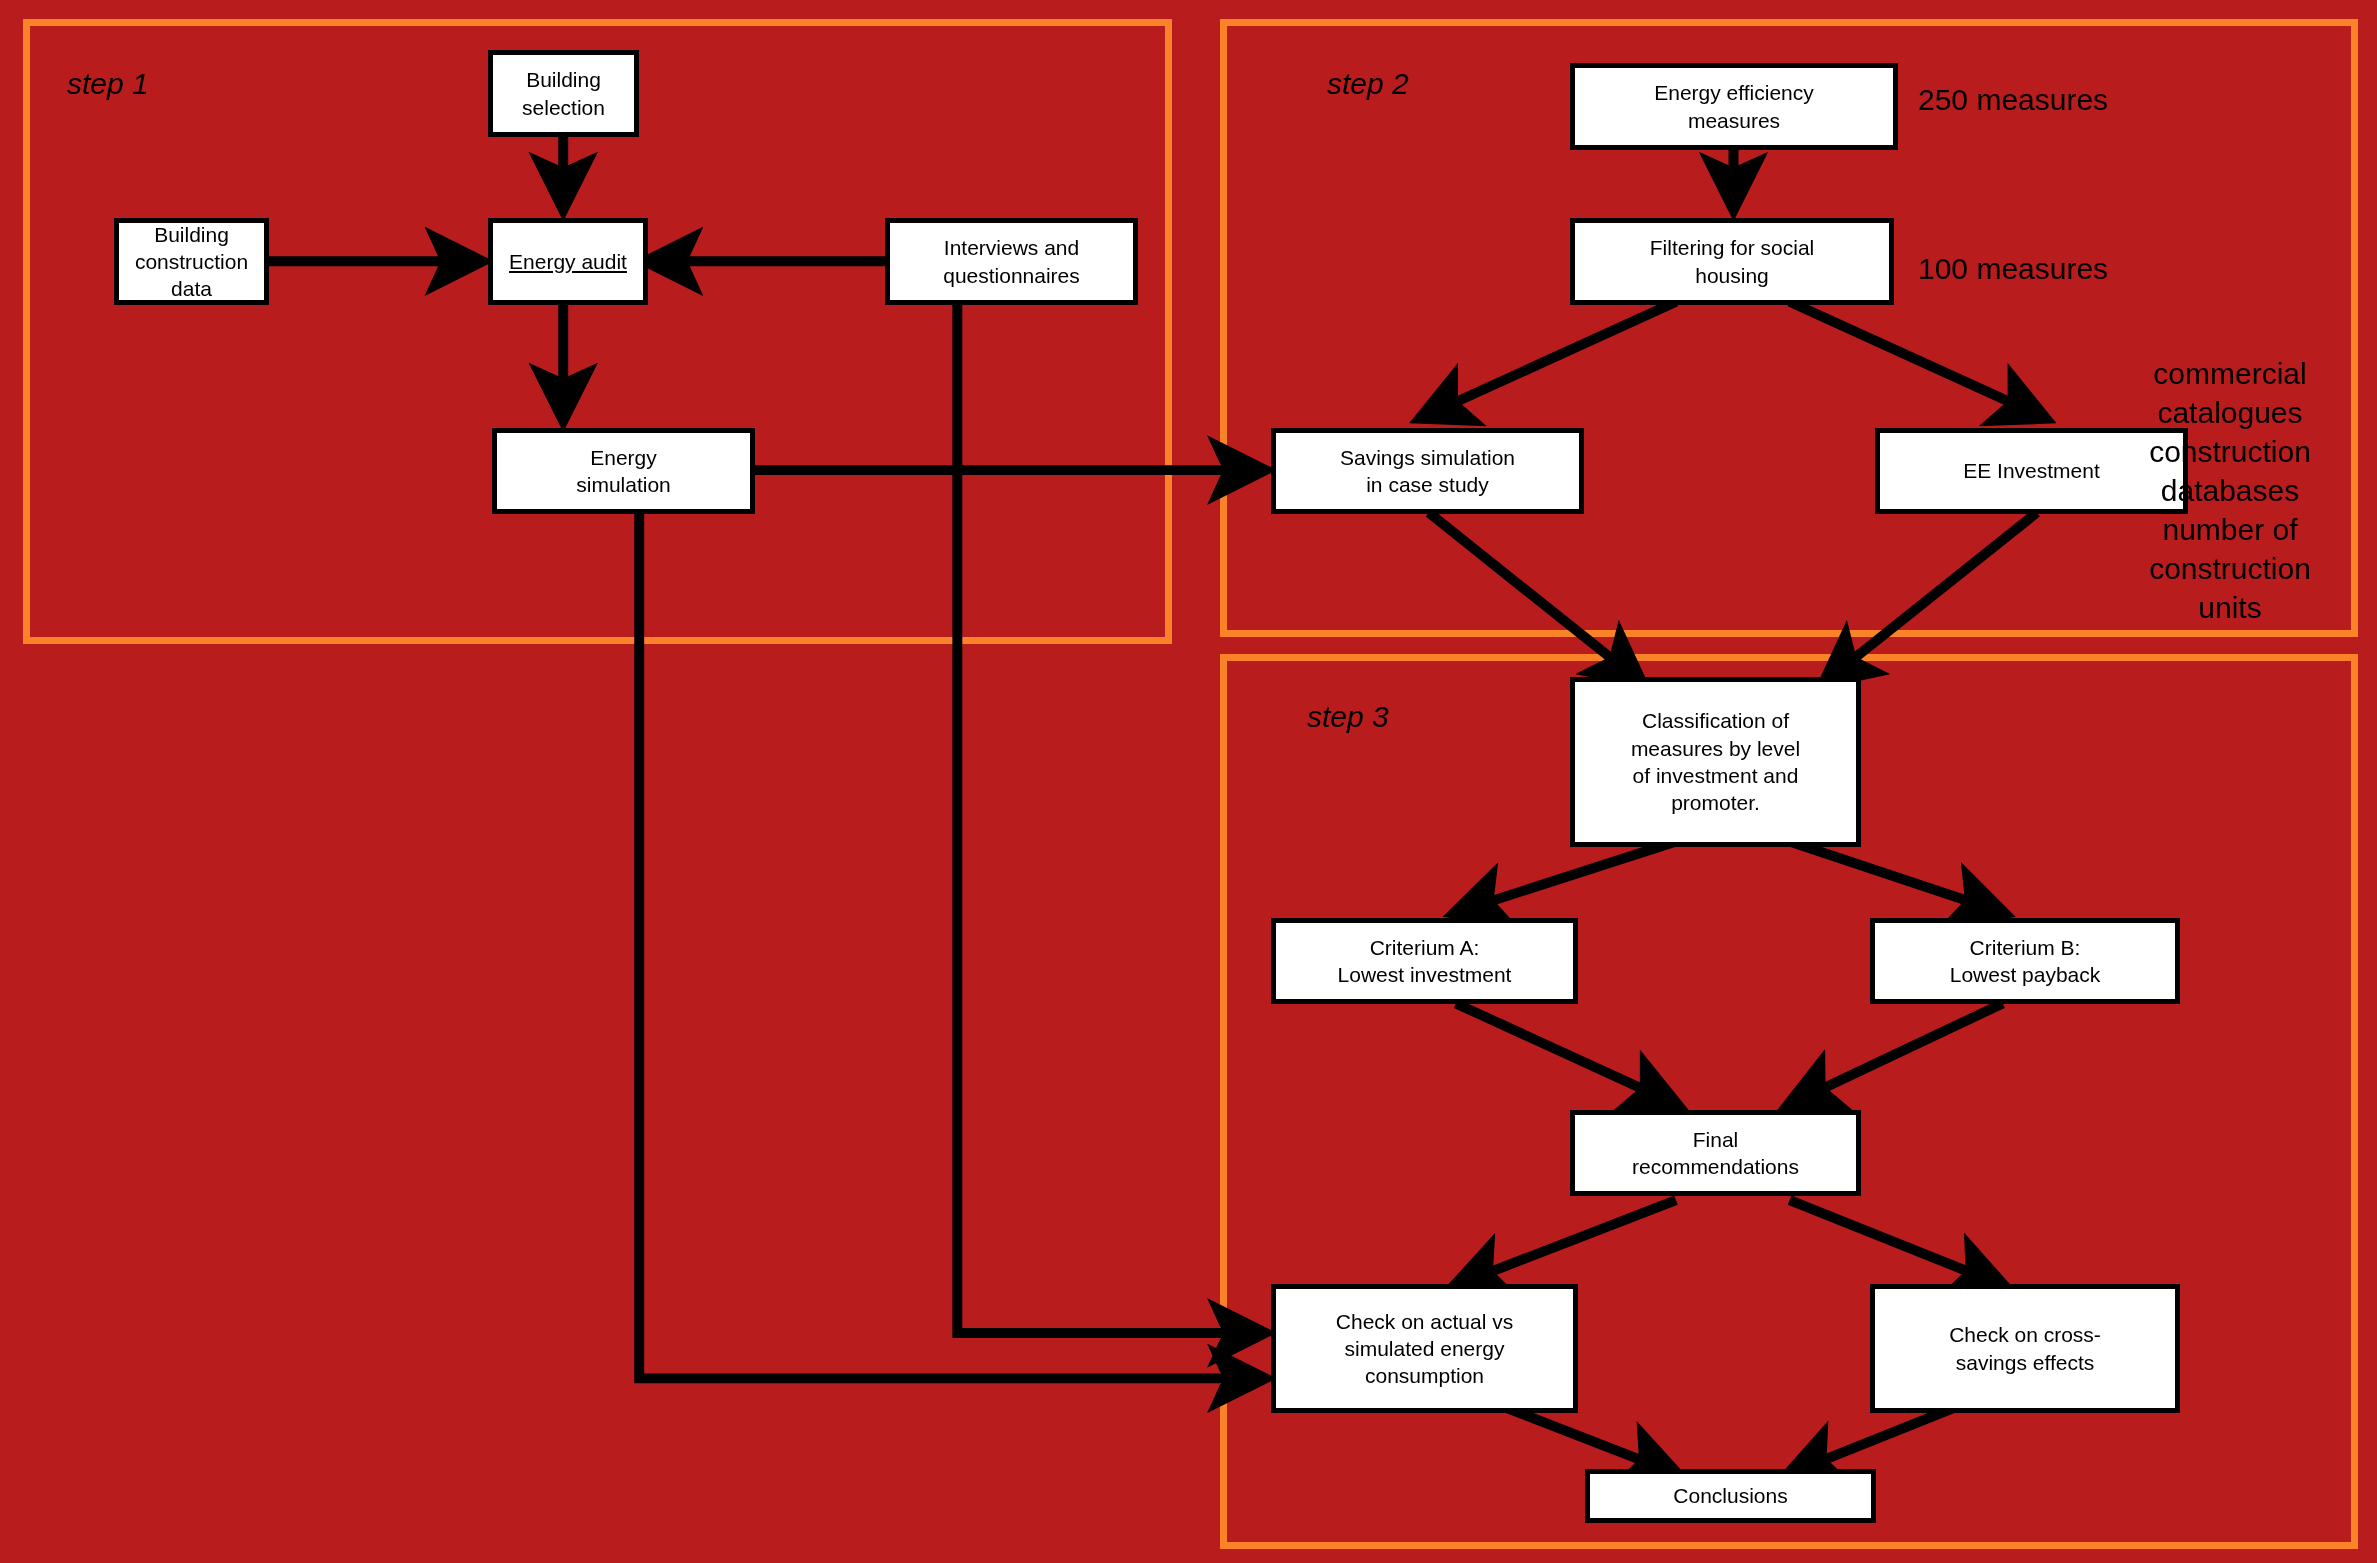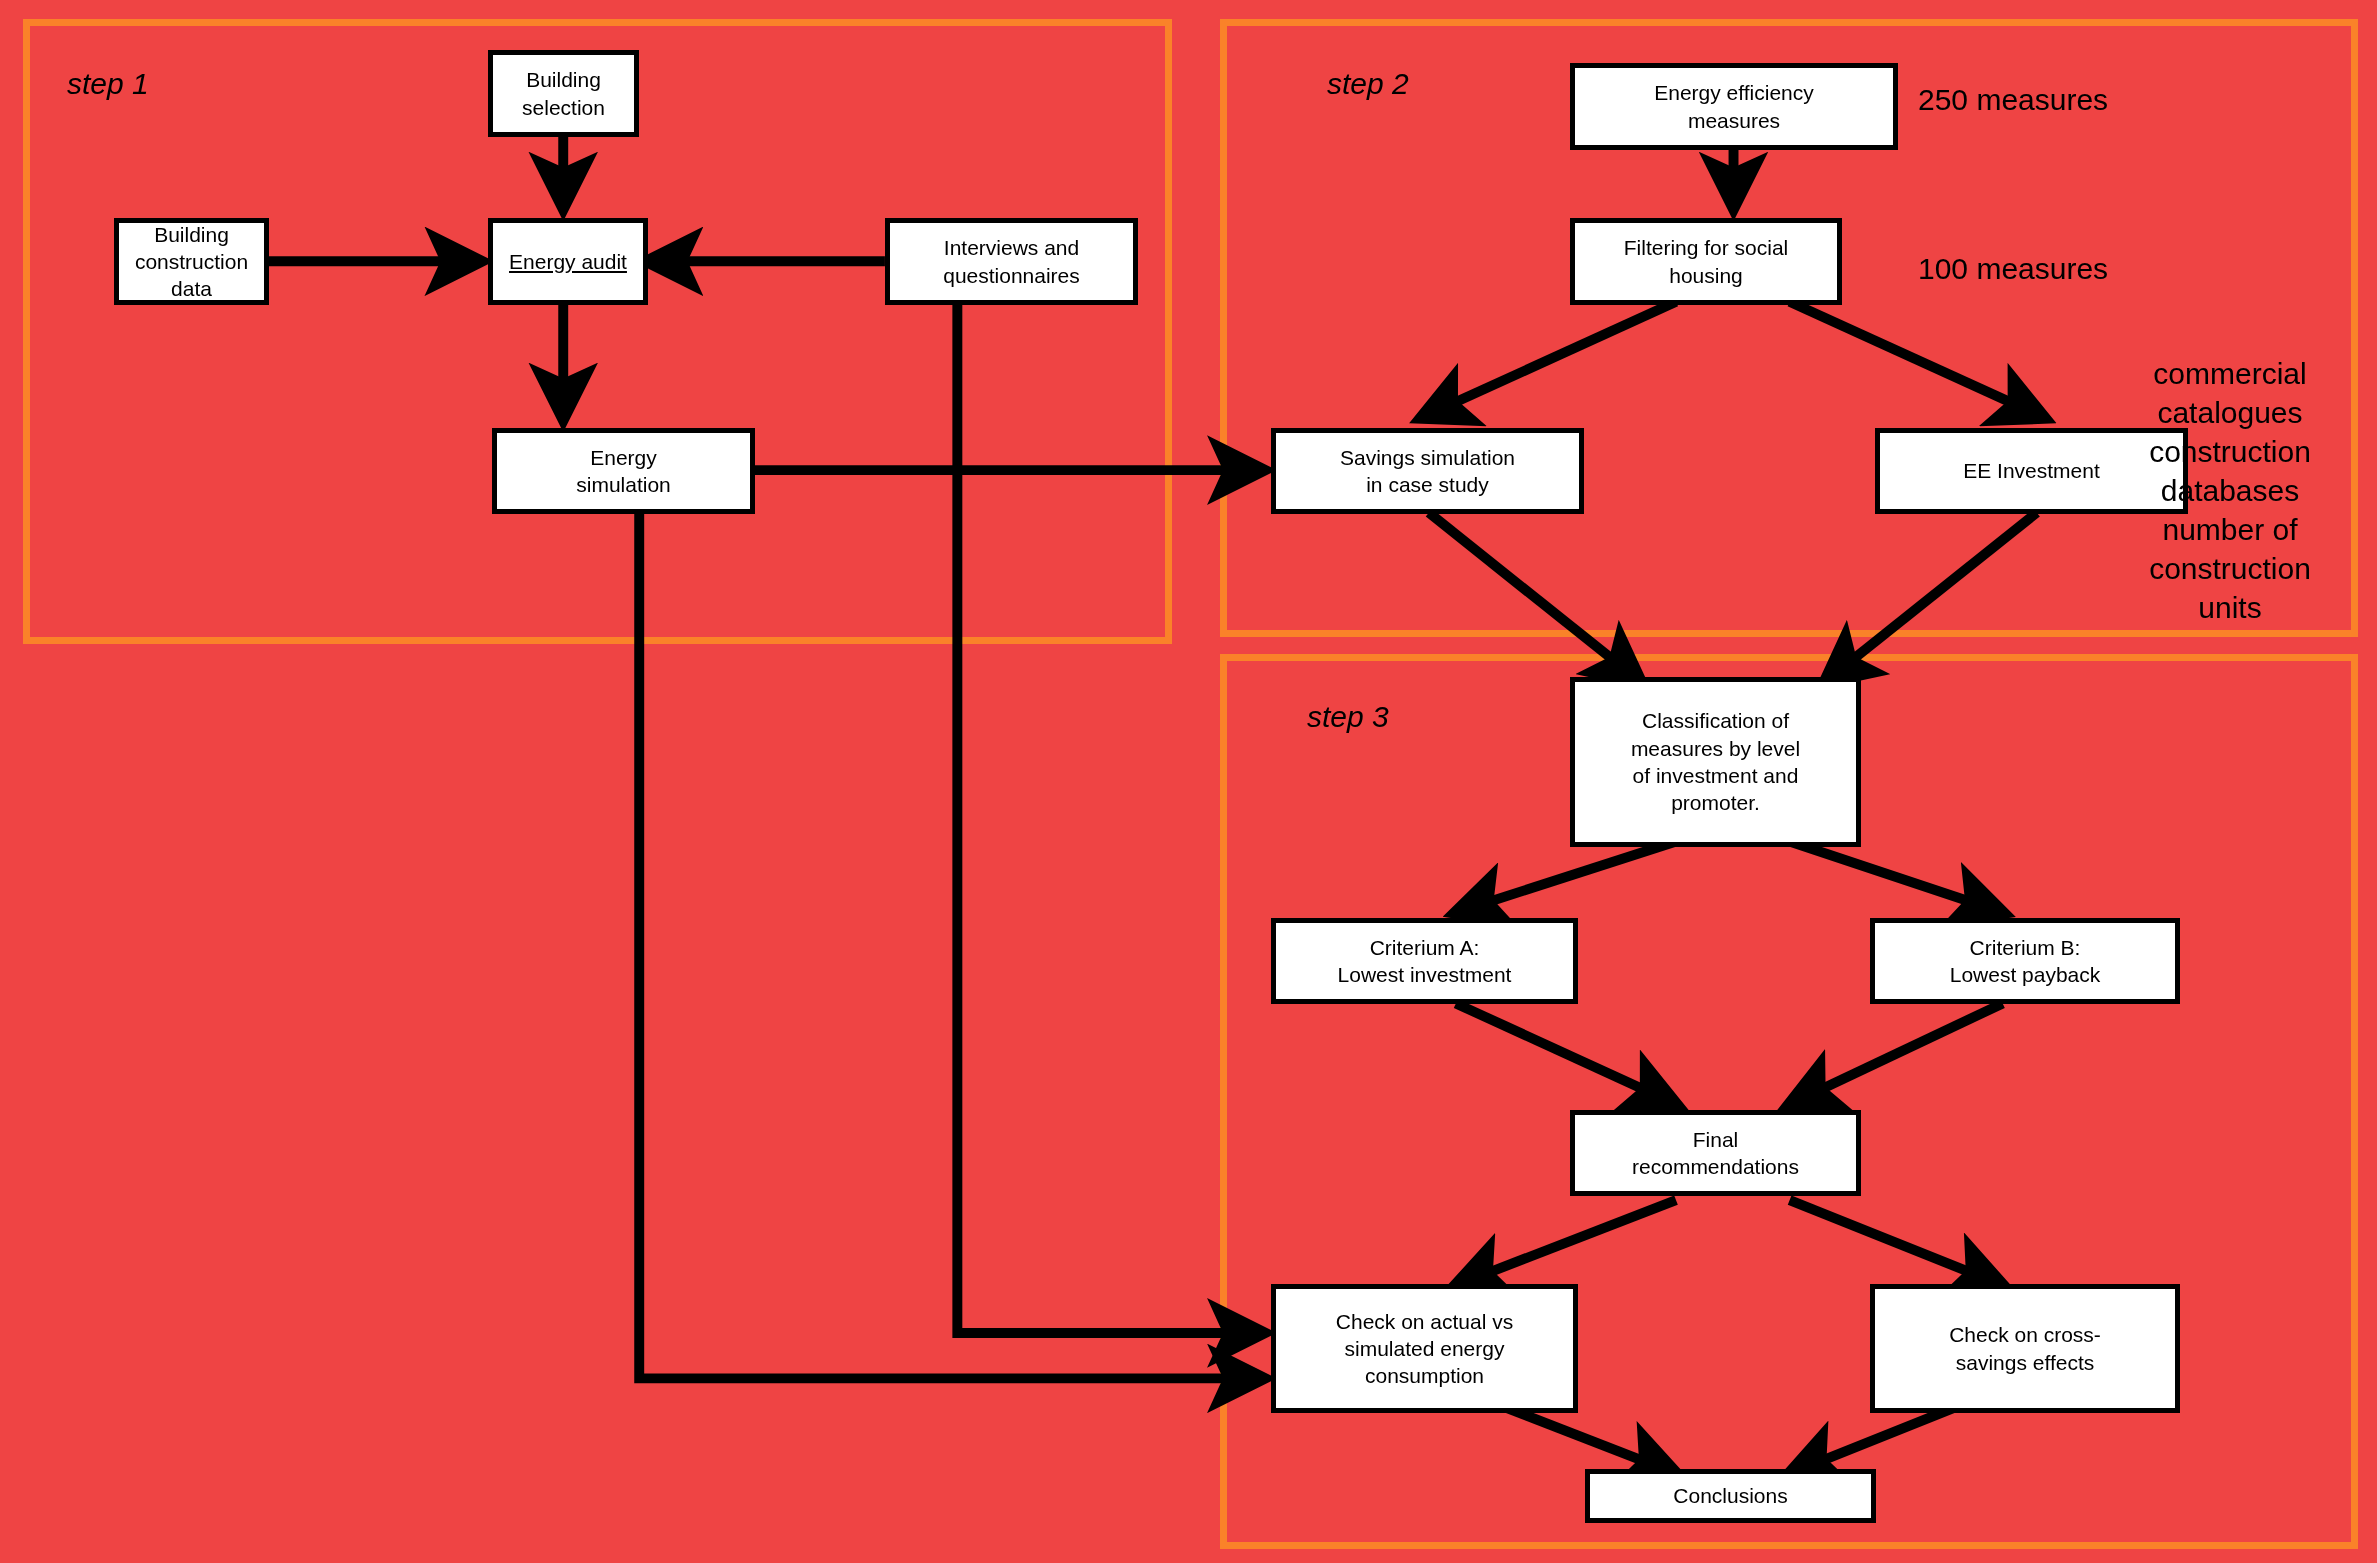--- a/index.html
+++ b/index.html
@@ -1,16 +1,16 @@
 <!DOCTYPE html>
 <html style="font-size:11.4px"><head>
 <meta charset="utf-8">
 <style>
   html,body{margin:0;padding:0;background:#ffffff;}
-  #canvas{position:relative;width:2377px;height:1563px;background:#ef4444;
+  #canvas{position:relative;width:2377px;height:1563px;background:#b91c1c;
           font-family:"Liberation Sans", sans-serif;overflow:hidden;}
   svg#wires{position:absolute;left:0;top:0;width:2377px;height:1563px;}
 
   .step-frame{position:absolute;border:7.8px solid #FA8229;box-sizing:border-box;background:transparent;}
 
   .step-label{position:absolute;font-style:italic;font-size:30px;color:#000;
               font-family:"Liberation Sans", sans-serif;white-space:nowrap;}
 
   .node{position:absolute;border:5px solid #000;background:#fff;box-sizing:border-box;
         display:flex;align-items:center;justify-content:center;text-align:center;
@@ -79,21 +79,21 @@
 
   <div class="node" style="left:885px; top:218px; width:253px; height:87px; white-space:pre-line;">Interviews and
 questionnaires</div>
 
   <div class="node" style="left:492px; top:428px; width:263px; height:86px; white-space:pre-line;">Energy
 simulation</div>
 
   <div class="node" style="left:1570px; top:50px; width:328px; height:87px; white-space:pre-line;margin-top:13px;">Energy efficiency
 measures</div>
 
-  <div class="node" style="left:1570px; top:218px; width:272px; height:87px; white-space:pre-line;">Filtering for social
+  <div class="node" style="left:1570px; top:218px; width:324px; height:87px; white-space:pre-line;">Filtering for social
 housing</div>
 
   <div class="node" style="left:1271px; top:428px; width:313px; height:86px; white-space:pre-line;">Savings simulation
 in case study</div>
 
   <div class="node" style="left:1875px; top:428px; width:313px; height:86px; white-space:pre-line;">EE Investment</div>
 
   <div class="side-note left" style="left:1918px; top:80px;">250 measures</div>
 
   <div class="side-note left" style="left:1918px; top:249px;">100 measures</div>

